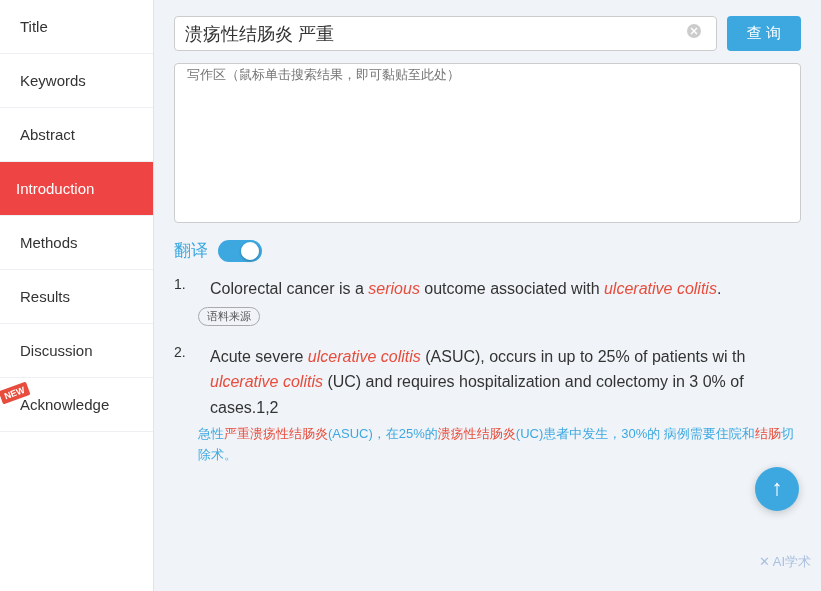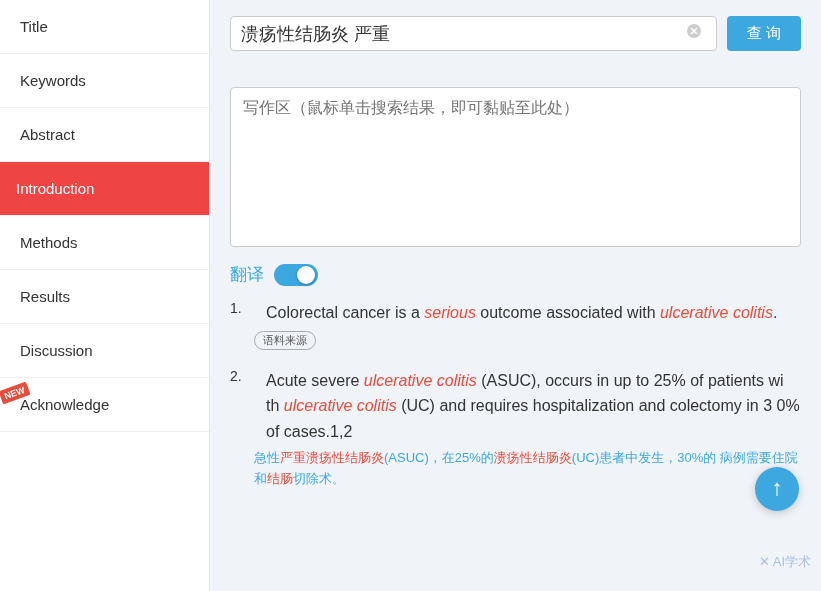--- a/index.html
+++ b/index.html
@@ -7,21 +7,21 @@
       font-family: "Microsoft YaHei", "PingFang SC", Arial, sans-serif;
       background: #f0f4f8;
       display: flex;
       height: 591px;
       width: 821px;
       overflow: hidden;
     }
 
     
     .sidebar {
-      width: 210px;
+      width: 154px;
       background: #fff;
       border-right: 1px solid #e0e4ea;
       display: flex;
       flex-direction: column;
       flex-shrink: 0;
     }
     .sidebar-item {
       padding: 18px 20px;
       font-size: 15px;
       color: #333;
@@ -103,28 +103,27 @@
       font-family: inherit;
     }
 
     
     .writing-area {
       background: #fff;
       border: 1px solid #ccc;
       border-radius: 4px;
       height: 160px;
       width: 100%;
-      padding: 10px 12px;
+      padding: 2px 12px;
       margin-bottom: 12px;
       resize: none;
-      font-size: 16px;
+      font-size: 13px;
       color: #bbb;
       font-family: inherit;
       outline: none;
-      margin-top: 24px;
     }
 
     
     .translate-row {
       display: flex;
       align-items: center;
       gap: 10px;
       margin-bottom: 14px;
     }
     .translate-label {

